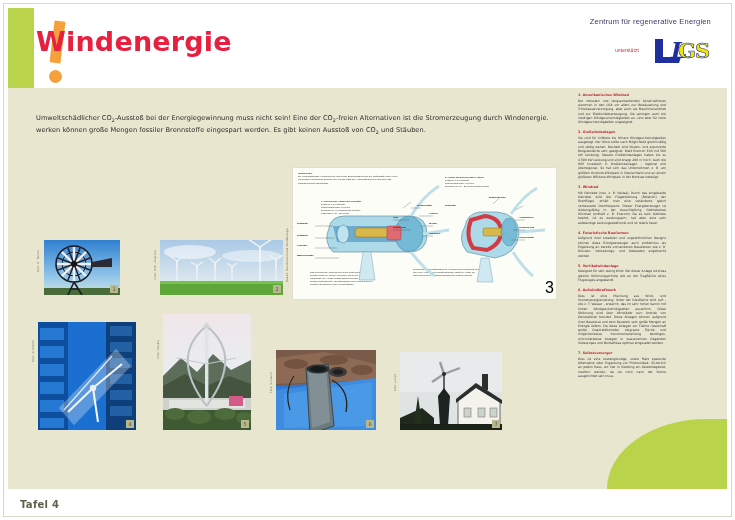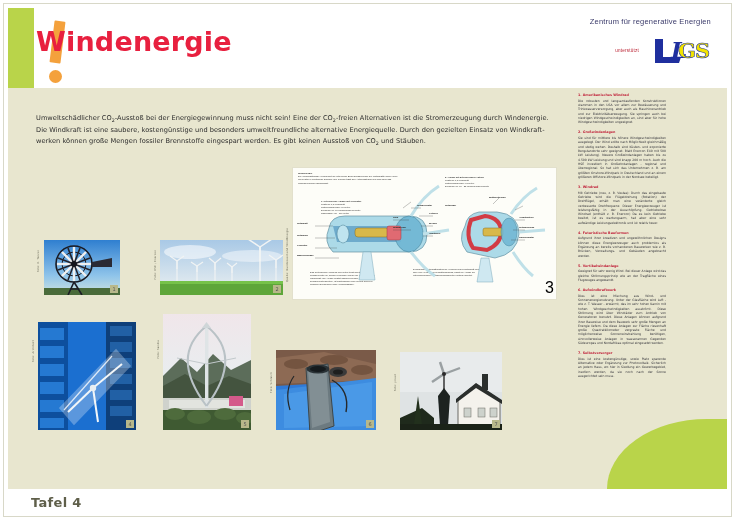--- a/index.html
+++ b/index.html
@@ -134,22 +134,22 @@
     font-size:2.4px;line-height:1.35;color:#333;font-weight:bold;
   }
   .diag-title span{font-weight:normal;display:block;margin-top:.5px;}
   .diag-note{
     position:absolute;font-size:2.3px;line-height:1.35;color:#333;
   }
   .diag-lbl{
     position:absolute;font-size:2.2px;color:#222;font-weight:bold;line-height:1.3;
   }
   .footer-txt{
-    position:absolute;left:31px;bottom:10px;
-    font-size:13px;color:#5f5f4a;font-weight:bold;letter-spacing:.3px;
+    position:absolute;left:20px;bottom:10px;
+    font-size:10px;color:#5f5f4a;font-weight:bold;letter-spacing:.3px;
     font-family:"DejaVu Sans", sans-serif;
   }
   .side-credit{
     position:absolute;right:12px;bottom:40px;
     font-size:2.8px;color:#8a8a75;
     writing-mode:vertical-rl;transform:rotate(180deg);
     font-family:"DejaVu Sans", sans-serif;
   }
 </style>
 </head>
@@ -179,21 +179,20 @@
           <text x="20" y="23" font-family="DejaVu Serif, serif" font-size="23" font-style="italic" font-weight="bold" fill="#1f2f9e">L</text>
           <text x="27" y="23" font-family="DejaVu Serif, serif" font-size="21" font-weight="bold" fill="#f2e400" stroke="#1f2f9e" stroke-width=".6">G</text>
           <text x="44" y="23" font-family="DejaVu Serif, serif" font-size="21" font-weight="bold" fill="#f2e400" stroke="#1f2f9e" stroke-width=".6">S</text>
         </svg>
       </div>
     </div>
   </div>
 
   <div class="intro">
     <div>Umweltschädlicher CO<sub>2</sub>-Ausstoß bei der Energiegewinnung muss nicht sein! Eine der CO<sub>2</sub>-freien Alternativen ist die Stromerzeugung durch Windenergie.</div>
-    <div>Die Windkraft ist eine saubere, kostengünstige und besonders umweltfreundliche alternative Energiequelle. Durch den gezielten  Einsatz von Windkraft-</div>
     <div>werken können große Mengen fossiler Brennstoffe eingespart werden. Es gibt keinen Ausstoß von CO<sub>2</sub> und Stäuben.</div>
   </div>
 
   <div class="photo" style="left:44px;top:240px;width:76px;height:55px;">
     <svg width="76" height="55" viewBox="0 0 76 55">
       <defs>
         <linearGradient id="sky1" x1="0" y1="0" x2="0" y2="1">
           <stop offset="0%" stop-color="#2f7fd0"></stop>
             <stop offset="65%" stop-color="#8fc4ea"></stop>
           <stop offset="100%" stop-color="#cfe4e0"></stop>

